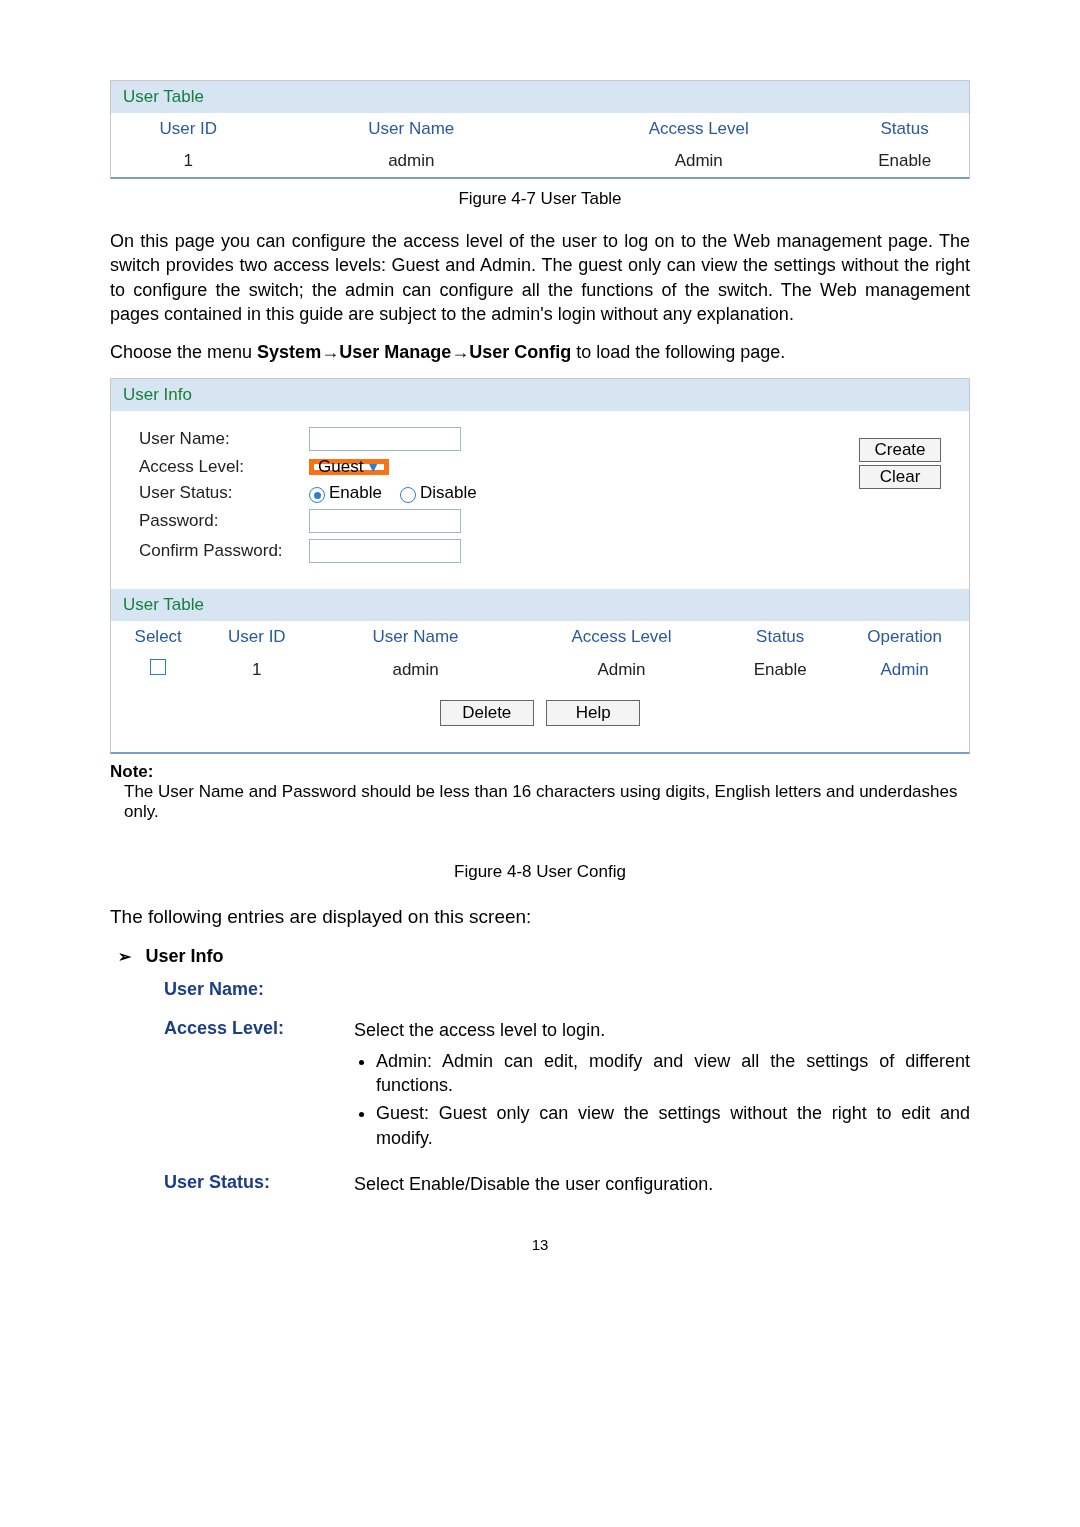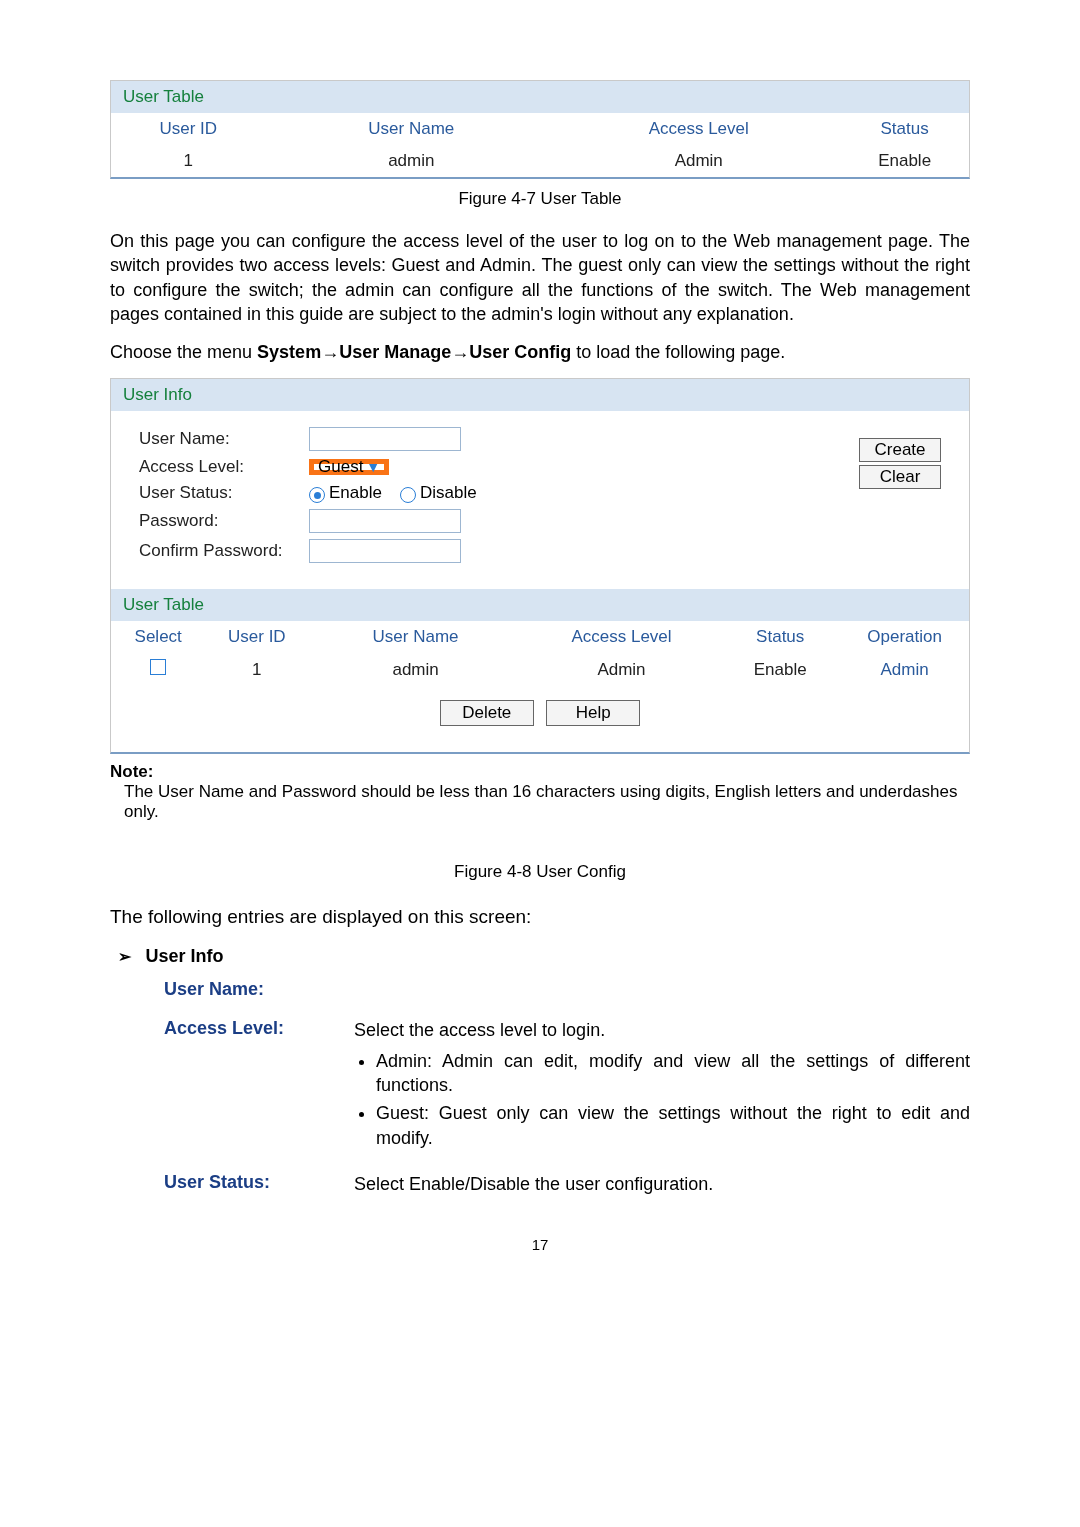--- a/index.html
+++ b/index.html
@@ -274,15 +274,15 @@
         </ul>
       </div>
     </div>
 
     <div class="desc-row">
       <div class="desc-term">User Status:</div>
       <div class="desc-def">Select Enable/Disable the user configuration.</div>
     </div>
   </div>
 
-  <div class="pagenum">17</div>
+  <div class="pagenum">13</div>
 
 </div>
 
 </body></html>

